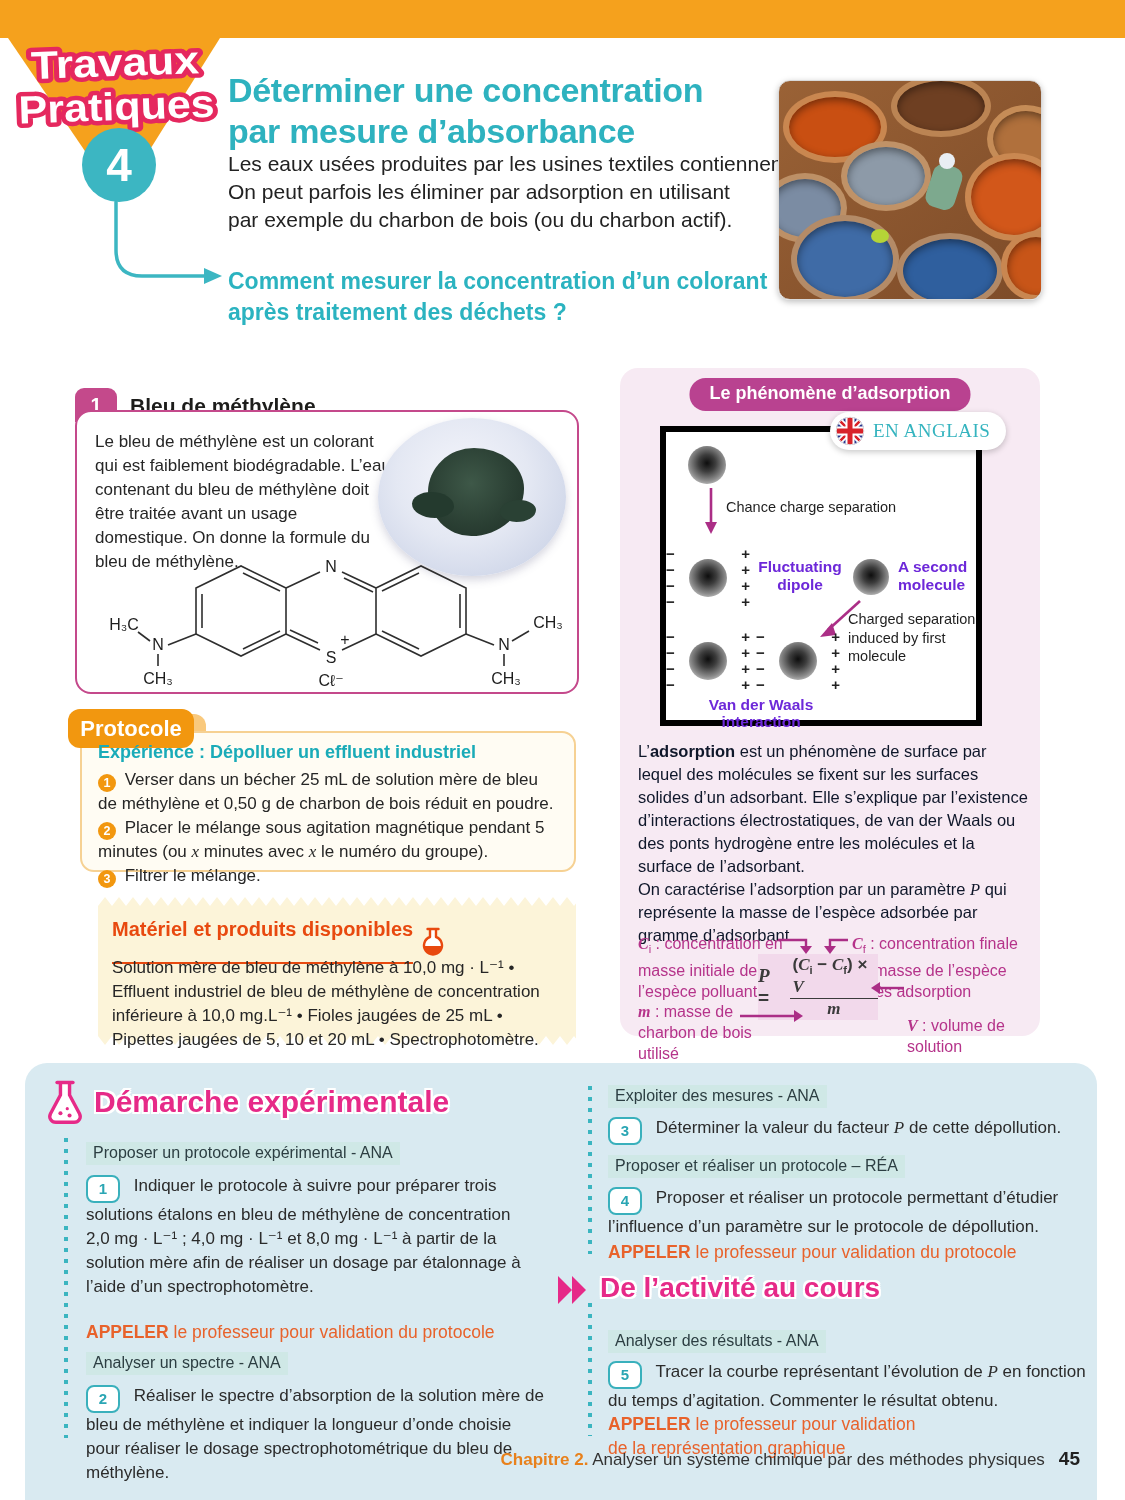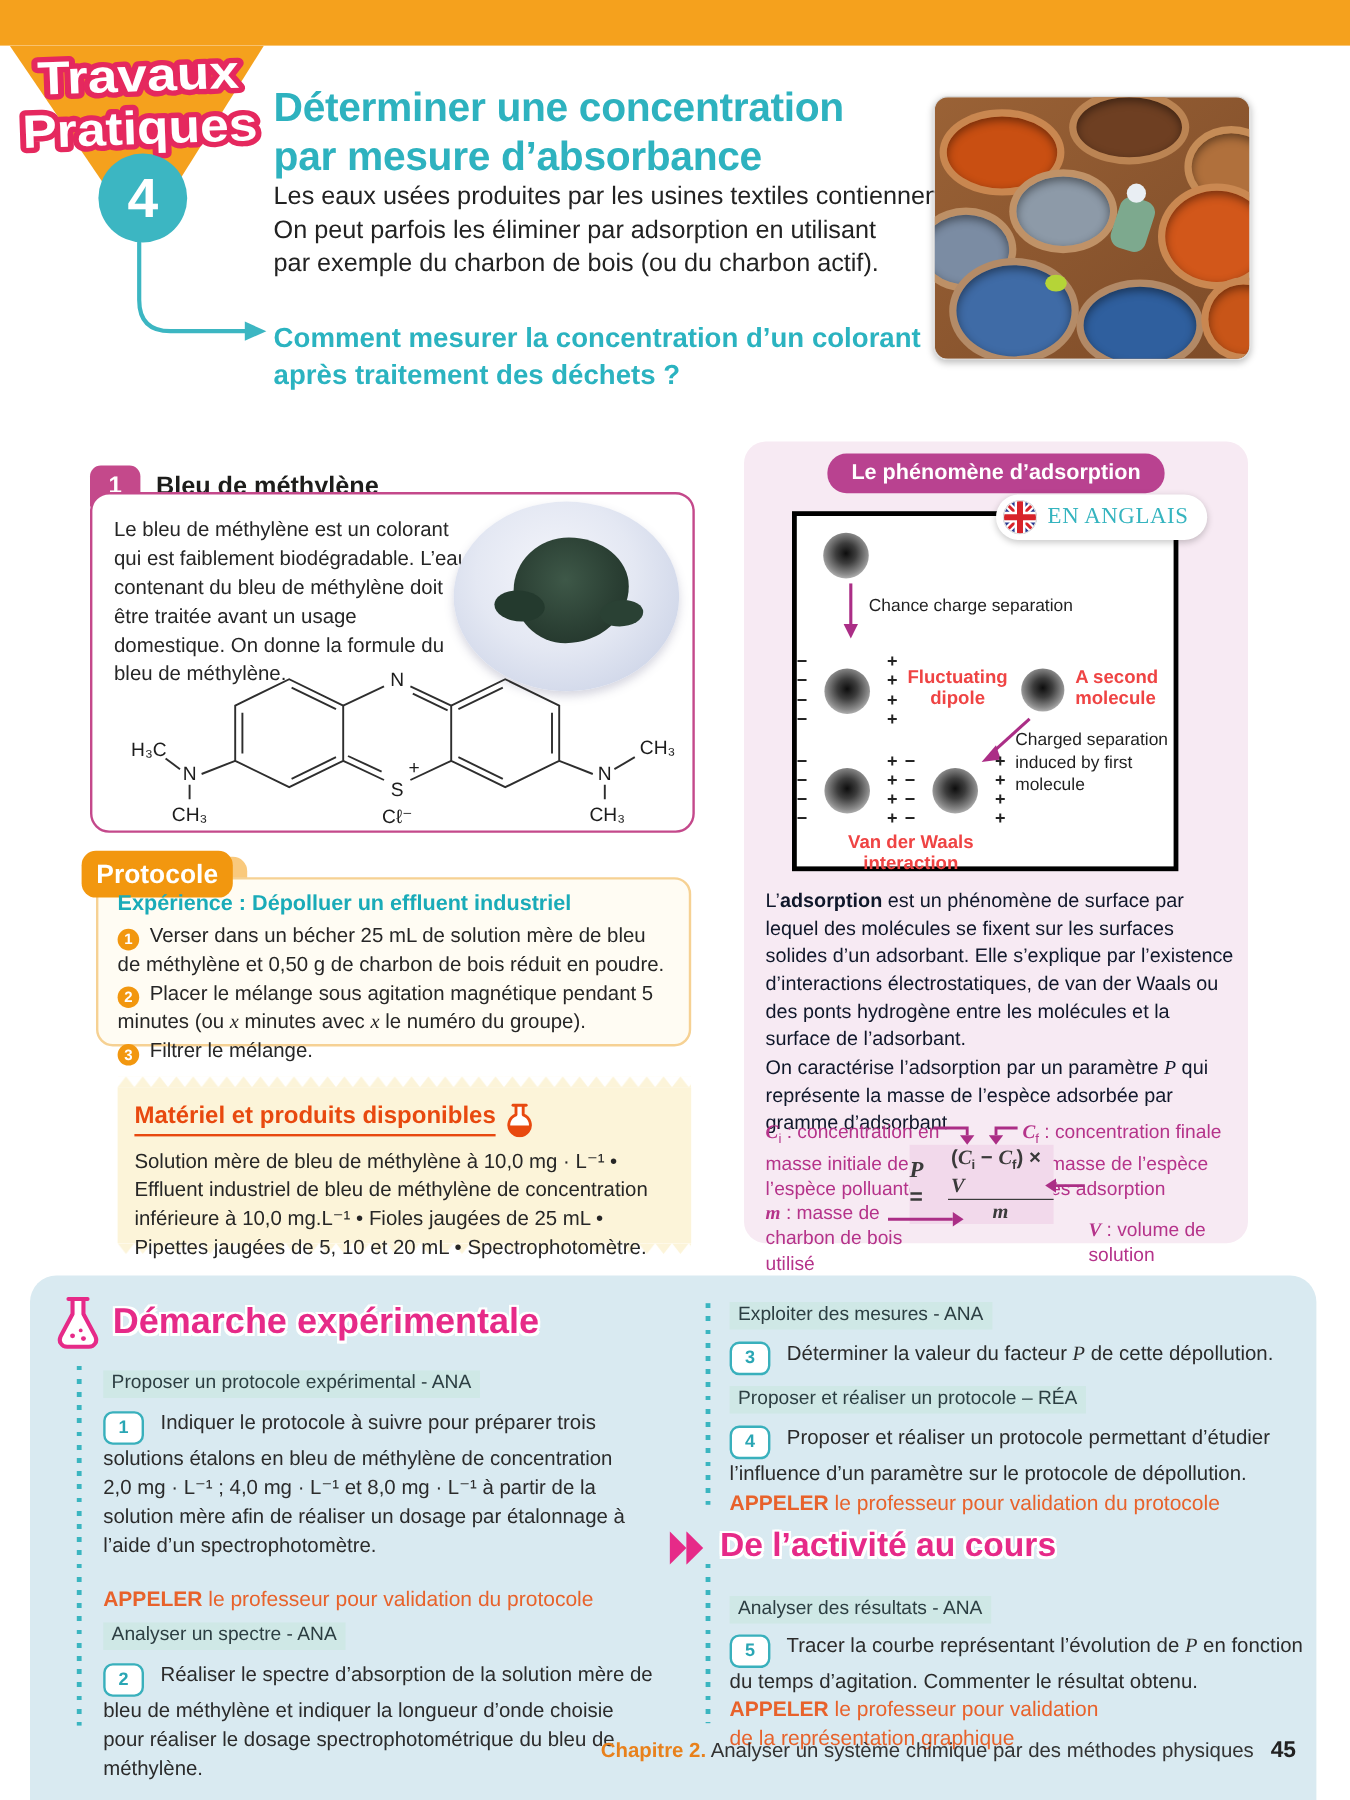--- a/index.html
+++ b/index.html
@@ -50,39 +50,39 @@
   .proto-sub{left:98px;top:742px;font-size:18px;font-weight:bold;color:#1aabb8;}
   .proto-steps{left:98px;top:768px;width:462px;font-size:17px;line-height:24px;color:#262626;}
   .stepnum{display:inline-block;width:18px;height:18px;border-radius:50%;background:#f2970f;color:#fff;
            font-size:12.5px;font-weight:bold;text-align:center;line-height:18px;vertical-align:-2px;margin-right:4px;}
   .ivar{font-style:italic;font-family:"Liberation Serif","DejaVu Serif",serif;}
 
   
   .mat-box{left:98px;top:906px;width:478px;height:130px;background:#fcf4d9;}
   .mat-zz{left:98px;width:478px;height:9px;}
   .mat-title-row{left:112px;top:918px;display:flex;align-items:center;gap:8px;}
-  .mat-title{font-size:20px;font-weight:bold;color:#e8490f;border-bottom:2.5px solid #e8490f;padding-bottom:3px;}
+  .mat-title{font-size:20px;font-weight:bold;color:#e8490f;border-bottom:2.5px solid #e8490f;padding-bottom:21px;}
   .mat-body{left:112px;top:956px;width:456px;font-size:17px;line-height:24px;color:#262626;}
 
   
   .panel{left:620px;top:368px;width:420px;height:668px;background:#f7eaf3;border-radius:18px;}
   .panel-pill{position:absolute;left:50%;top:10px;transform:translateX(-50%);background:#b94290;color:#fff;
               font-size:18px;font-weight:bold;padding:5px 20px 7px;border-radius:16px;white-space:nowrap;}
   .badge{position:absolute;left:210px;top:44px;width:176px;height:38px;background:#fff;border-radius:20px;
          box-shadow:0 2px 6px rgba(0,0,0,.22);display:flex;align-items:center;gap:8px;padding-left:5px;box-sizing:border-box;}
   .badge-text{color:#35b4bf;font-size:19px;letter-spacing:.5px;font-family:Liberation Serif, serif;}
   .diagram{position:absolute;left:40px;top:58px;width:322px;height:300px;background:#fff;
-           border:4px solid #000000;box-sizing:border-box;}
+           border:6px solid #000000;box-sizing:border-box;}
   .ball{display:inline-block;width:38px;height:38px;border-radius:50%;
         background:radial-gradient(circle at 50% 45%,#0d0d0d 0%,#3d3d3d 30%,#8a8a8a 62%,#cdcdcd 84%,#ececec 100%);}
   .ball.small{width:36px;height:36px;}
   .dipole{display:flex;align-items:center;justify-content:space-between;width:84px;height:76px;}
   .charges{white-space:pre-line;line-height:16px;font-size:15px;font-weight:600;color:#222;text-align:center;}
   .dlabel{font-size:14.5px;line-height:18.5px;color:#1f1f1f;}
-  .dbold{font-weight:bold;font-size:15.5px;line-height:18px;color:#ef4444;}
+  .dbold{font-weight:bold;font-size:15.5px;line-height:18px;color:#6d28d9;}
   .center{text-align:center;}
   .panel-text{position:absolute;left:18px;top:372px;width:392px;font-size:16.5px;line-height:23px;color:#0f172a;}
   .legend{font-size:16px;line-height:21px;color:#b5338a;margin-top:41px;}
   .lsym{font-weight:bold;font-style:italic;font-family:"Liberation Serif","DejaVu Serif",serif;}
   .legend sub,.formula-box sub{font-size:11px;}
   .formula-box{background:#f2d9eb;display:flex;align-items:center;justify-content:center;gap:6px;
                color:#3a3a3a;font-weight:bold;font-size:17px;}
   .formula-box i{font-family:"Liberation Serif","DejaVu Serif",serif;}
   .f-p{font-size:19px;}
   .frac{display:inline-flex;flex-direction:column;align-items:center;line-height:1.15;}

